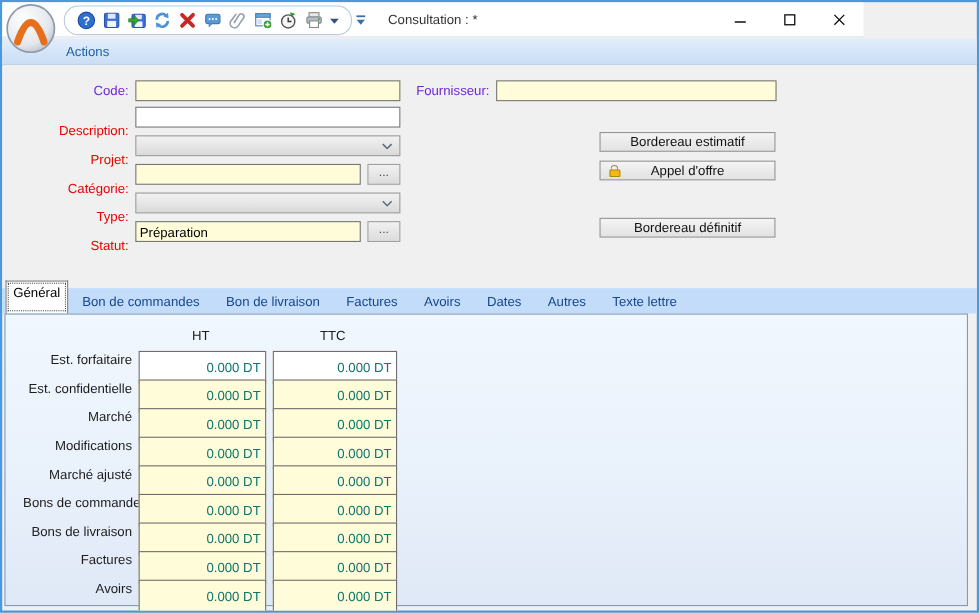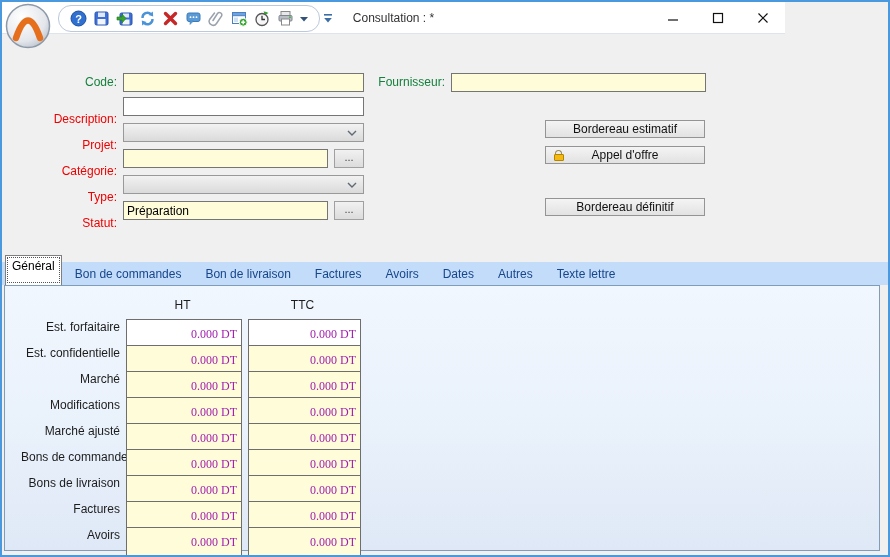--- a/index.html
+++ b/index.html
@@ -23,21 +23,21 @@
   .winctls{ position:absolute; right:0; top:0; height:32px; display:flex; }
   .winctl{ width:45px; height:32px; display:flex; align-items:center; justify-content:center; }
   
   .actionsbar{ position:absolute; left:0; top:33px; width:886px; height:24px;
     background:linear-gradient(#e2edfb,#cadef6); border-bottom:1px solid #b9cfeb;
     display:flex; align-items:center; }
   .actions-item{ margin-left:58px; font-size:12px; color:#1d5fb0; }
   
   .formpanel{ position:absolute; left:0; top:58px; width:886px; height:202px; background:#f0f0f0; }
   .frow{ position:absolute; height:19px; display:flex; align-items:center; }
-  .flabel{ position:absolute; width:97px; text-align:right; font-size:12px; color:#15803d; line-height:19px; }
+  .flabel{ position:absolute; width:97px; text-align:right; font-size:12px; color:#6d28d9; line-height:19px; }
   .flabel.req{ color:#ee0000;margin-top:26px; }
   .tinput{ position:absolute; height:19px; border:1px solid #757575; background:#fff;
     font-family:"Liberation Sans",sans-serif; font-size:12px; padding:0 3px; outline:none; }
   .yellow{ background:#fffcd9; }
   .dd{ position:absolute; height:19px; border:1px solid #999; 
     background:linear-gradient(#f2f2f2,#dadada); display:flex; align-items:center; justify-content:flex-end; padding-right:6px; }
   .ellip{ position:absolute; width:30px; height:19px; border:1px solid #a0a0a0;
     background:linear-gradient(#f1f1f1,#dcdcdc); font-size:11px; color:#444; text-align:center; line-height:15px; }
   .sidebtn{ position:absolute; left:543px; width:160px; height:18px; border:1px solid #949494;
     background:linear-gradient(#f4f4f4,#e2e2e2); display:flex; align-items:center; justify-content:center;
@@ -52,21 +52,21 @@
     background:#c3dcfa; display:flex; align-items:flex-end; padding-left:3px; }
   .tab{ font-size:12px; color:#17468b; padding:3px 10px 4px 10px; margin:0 2px; }
   .tab.active{ background:#fff; color:#000; border:1px solid #7f7f7f; border-bottom:none;
     outline:1px dotted #555; outline-offset:-3px; padding:3px 6px 12px 6px; margin:0 1px 0 0; }
   .tabpage{ position:absolute; left:2px; top:283px; width:876px; height:266px;
     border:1px solid #7f9db9; background:linear-gradient(#f1f7fe 0%, #e9f1fb 55%, #dfe8f6 100%); }
   .colhead{ position:absolute; top:12px; font-size:12px; color:#1c1c1c; width:117px; text-align:center; }
   .trow{ position:absolute; height:17px; }
   .rlabel{ position:absolute; left:16px; width:99px; text-align:right; font-size:12px; color:#1c1c1c; line-height:17px; white-space:nowrap; }
   .amt{ position:absolute; height:30px; border:1px solid #6e6e6e; background:#fffcd9;
-    font-family:Liberation Serif, serif; font-size:12px; text-align:right; padding-right:4px; outline:none; color:#a21caf; }
+    font-family:Liberation Sans, sans-serif; font-size:12px; text-align:right; padding-right:4px; outline:none; color:#0f766e; }
   .amt.white{ background:#fff; }
 </style>
 </head>
 <body>
 
 <div class="window">
 
   <div class="titlebar">
     <div class="title">Consultation : *</div>
     <div class="winctls">
@@ -181,20 +181,23 @@
         </svg>
     </span>
   </div>
   <span class="overflow-btn">
     <svg width="10" height="11">
       <rect x="1" y="1" width="8" height="1.6" fill="#3b6ea5"></rect>
       <polygon points="1.2,5 8.8,5 5,9.5" fill="#3b6ea5"></polygon>
     </svg>
   </span>
 
+  <div class="actionsbar">
+    <span class="actions-item">Actions</span>
+  </div>
 
   <div class="formpanel">
 
     <div class="frow" style="top:13px;">
       <span class="flabel" style="left:18px;">Code:</span>
       <input class="tinput yellow" style="left: 121px; width: 241px;">
     </div>
     <div class="frow" style="top:13px;">
       <span class="flabel" style="left:360px; width:83px;">Fournisseur:</span>
       <input class="tinput yellow" style="left: 449px; width: 255px;">

